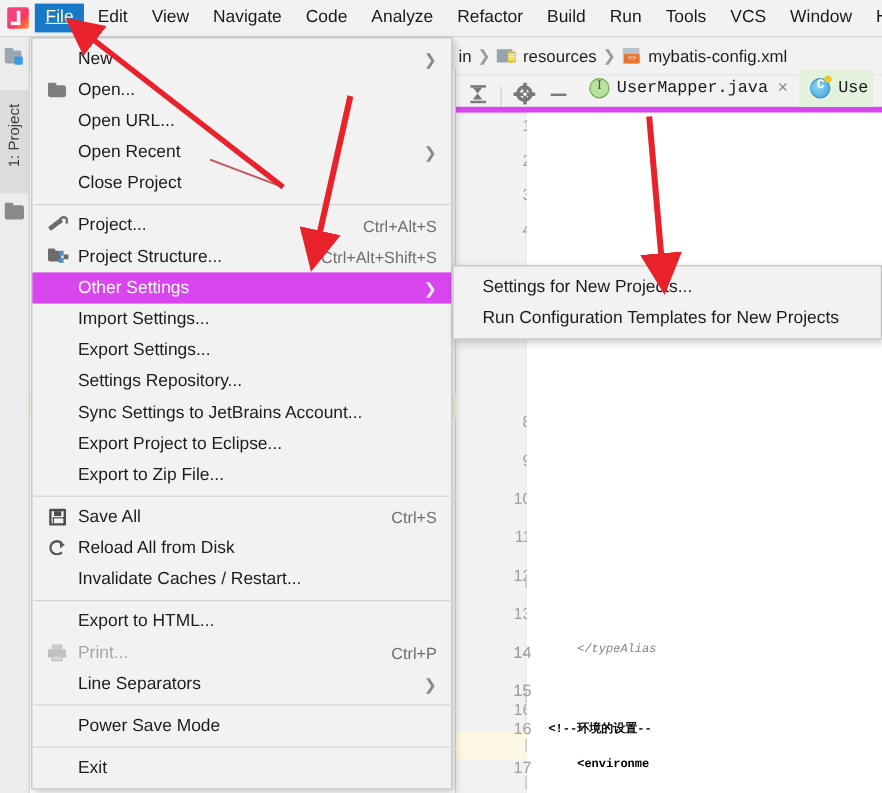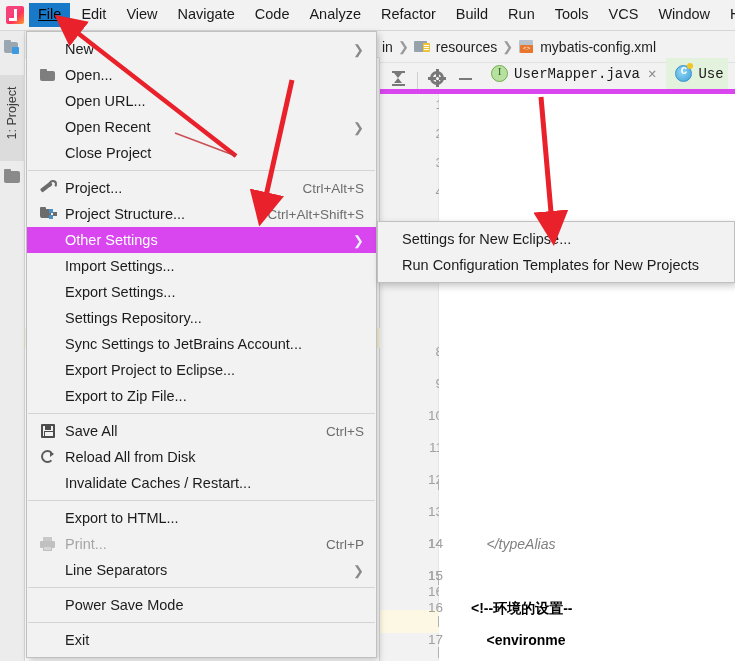--- a/index.html
+++ b/index.html
@@ -38,21 +38,21 @@
   }
   .app-logo .sq::before {
     content: ""; position: absolute; left: 8px; top: 3px;
     width: 3px; height: 9px; background: #fff;
   }
   .mb-item {
     font-size: 14.5px; color: #1a1a1a;
     padding: 4px 9px 5px 9px; margin: 0 1px;
     white-space: nowrap; line-height: 1;
   }
-  .mb-item.active { background: #1879c8; color: #000000; text-decoration: underline; }
+  .mb-item.active { background: #1879c8; color: #fef9c3; text-decoration: underline; }
 
   
   .leftstrip {
     position: absolute; left: 0; top: 31px; width: 25px; height: 630px;
     background: #ececec; border-right: 1px solid #d8d8d8;
   }
   .ls-icon {
     position: absolute; left: 3px; top: 8px; width: 19px; height: 17px;
   }
   .ls-icon .f1 {
@@ -178,22 +178,22 @@
   .codearea {
     position: absolute; left: 59px; top: 63px; width: 296px; height: 567px;
     background: #ffffff;
     font-family: "Liberation Mono", monospace;
   }
   .lnum {
     position: absolute; right: 292px; width: 40px; text-align: right;
     font-size: 13.5px; color: #a0a0a0; font-family:"Liberation Sans",sans-serif;
   }
   .codeline {
-    position: absolute; left: 32px; white-space: pre;
-    font-size: 14px; font-family: Liberation Sans, sans-serif; font-weight: bold;
+    position: absolute; left: 18px; white-space: pre;
+    font-size: 10px; font-family: Liberation Mono, monospace; font-weight: bold;
   }
   .cmt { color: #808080; font-style: italic; font-weight: normal; }
   .strg  { color: #008000; }
   .rowhl { position: absolute; left: 0; width: 355px; height: 23px; background: #fcf8e3; }
   .foldmark {
     position: absolute; width: 11px; height: 11px; border: 1px solid #b0b0b0;
     background: #fafafa;
   }
   .foldmark::after {
     content:""; position:absolute; left:2px; top:4px; width:5px; height:1px; background:#707070;
@@ -514,21 +514,21 @@
 
     <div class="msep"></div>
 
     <div class="mi">
       <span class="mi-label">Exit</span>
     </div>
   </div>
 
   <div class="submenu">
     <div class="smi">
-      <span>Settings for New Eclipse...</span>
+      <span>Settings for New Projects...</span>
     </div>
     <div class="smi">
       <span>Run Configuration Templates for New Projects</span>
     </div>
   </div>
 
   <svg class="arrows" viewBox="0 0 735 661">
     <defs>
       <marker id="ah" markerWidth="7" markerHeight="7" refX="2.6" refY="3.5" orient="auto">
         <path d="M0,0 L7,3.5 L0,7 Z" fill="#e8212a"></path>

